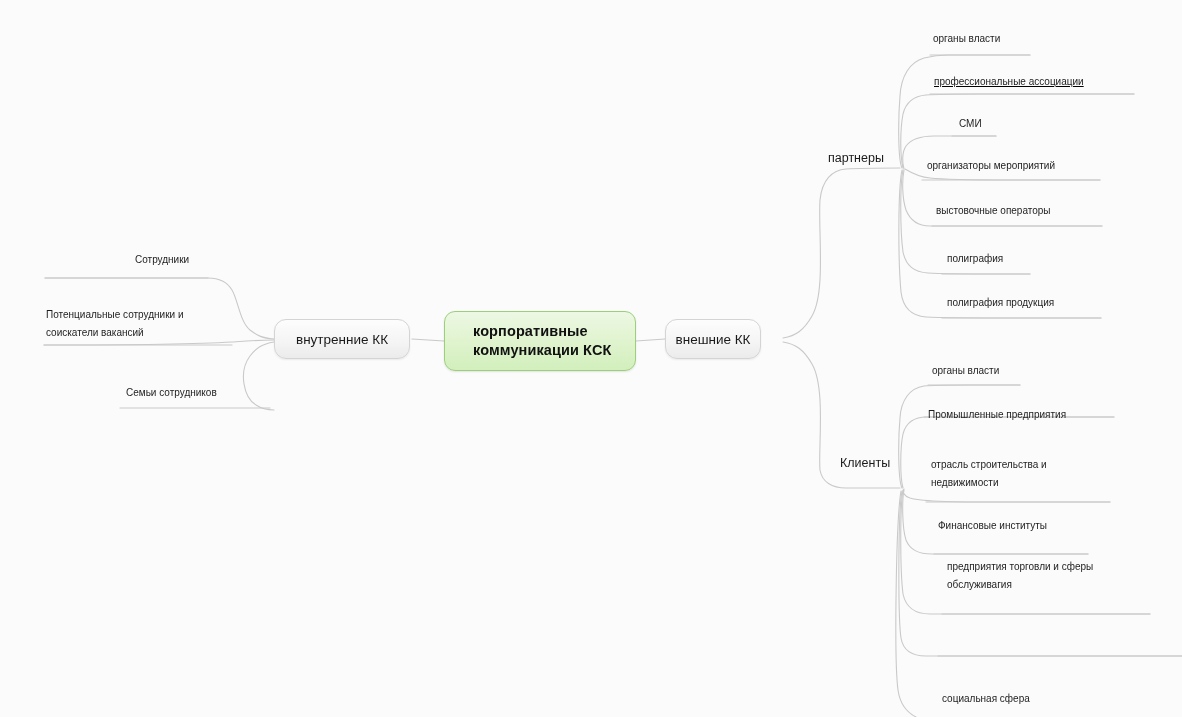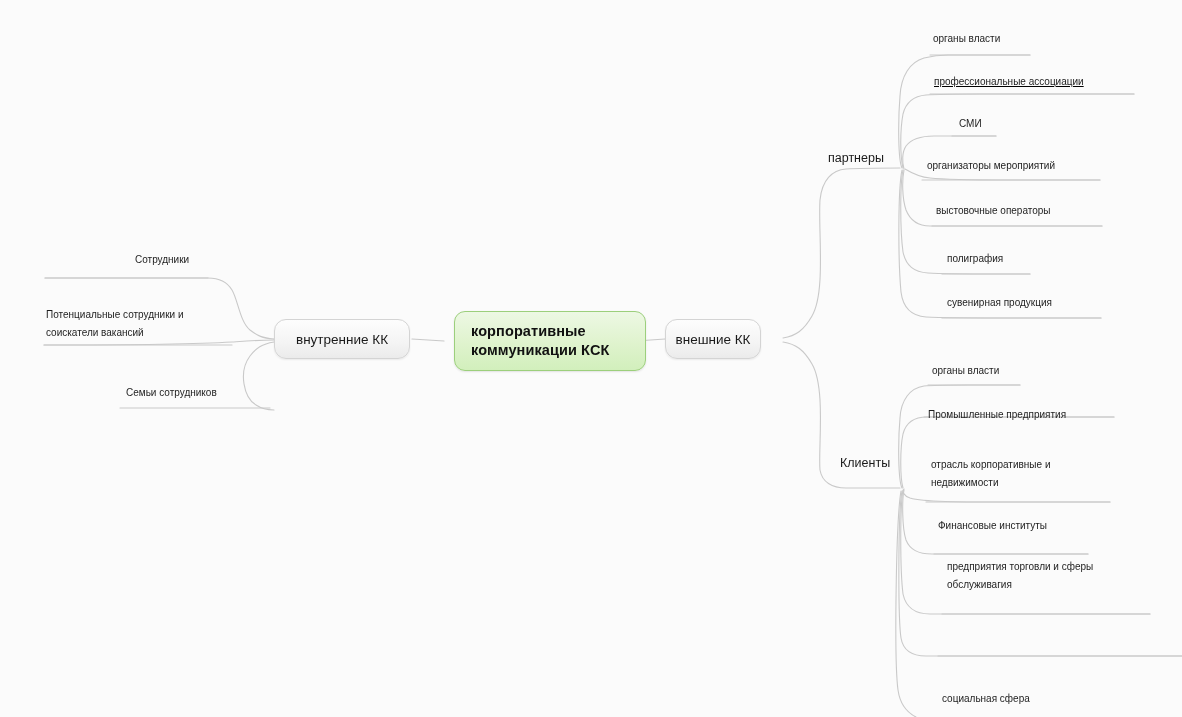--- a/index.html
+++ b/index.html
@@ -38,22 +38,21 @@
     z-index: 3;
   }
   .node-root {
     left: 444px;
     top: 311px;
     width: 192px;
     height: 60px;
     background: linear-gradient(to bottom, #edf8e4 0%, #dff3cd 55%, #d2efbc 100%);
     border: 1px solid #9ccf7c;
     box-shadow: 0 1px 2px rgba(0,0,0,0.10);
-    padding: 0 0 0 16px;
-    margin-left: 10px;
+    padding: 0 0 0 28px;
   }
   .node-root .node-label {
     font-size: 14.5px;
     font-weight: bold;
     color: #111111;
     line-height: 19px;
     letter-spacing: 0.1px;
   }
   .node-branch {
     height: 40px;
@@ -220,31 +219,31 @@
   <div class="leaf" id="leaf-p-organizers">
     <span class="leaf-label">организаторы мероприятий</span>
   </div>
   <div class="leaf" id="leaf-p-expo">
     <span class="leaf-label">выстовочные операторы</span>
   </div>
   <div class="leaf" id="leaf-p-print">
     <span class="leaf-label">полиграфия</span>
   </div>
   <div class="leaf" id="leaf-p-souvenir">
-    <span class="leaf-label">сувенирная продукция</span>
+    <span class="leaf-label">полиграфия продукция</span>
   </div>
 
   <div class="leaf" id="leaf-c-authorities">
     <span class="leaf-label">органы власти</span>
   </div>
   <div class="leaf" id="leaf-c-industry">
     <span class="leaf-label">Промышленные предприятия</span>
   </div>
   <div class="leaf two-line" id="leaf-c-construction">
-    <span class="leaf-label">отрасль корпоративные и
+    <span class="leaf-label">отрасль строительства и
 недвижимости</span>
   </div>
   <div class="leaf" id="leaf-c-finance">
     <span class="leaf-label">Финансовые институты</span>
   </div>
   <div class="leaf two-line" id="leaf-c-trade">
     <span class="leaf-label">предприятия торговли и сферы
 обслуживагия</span>
   </div>
   <div class="leaf" id="leaf-c-social">

